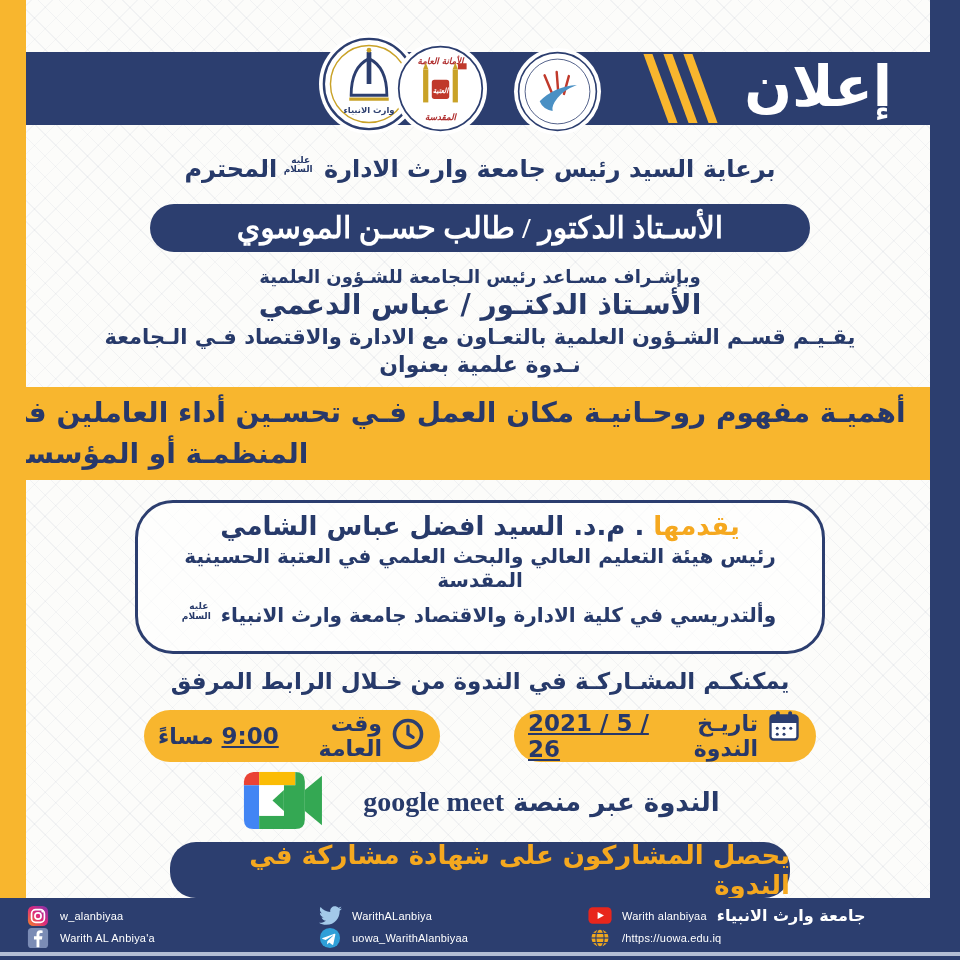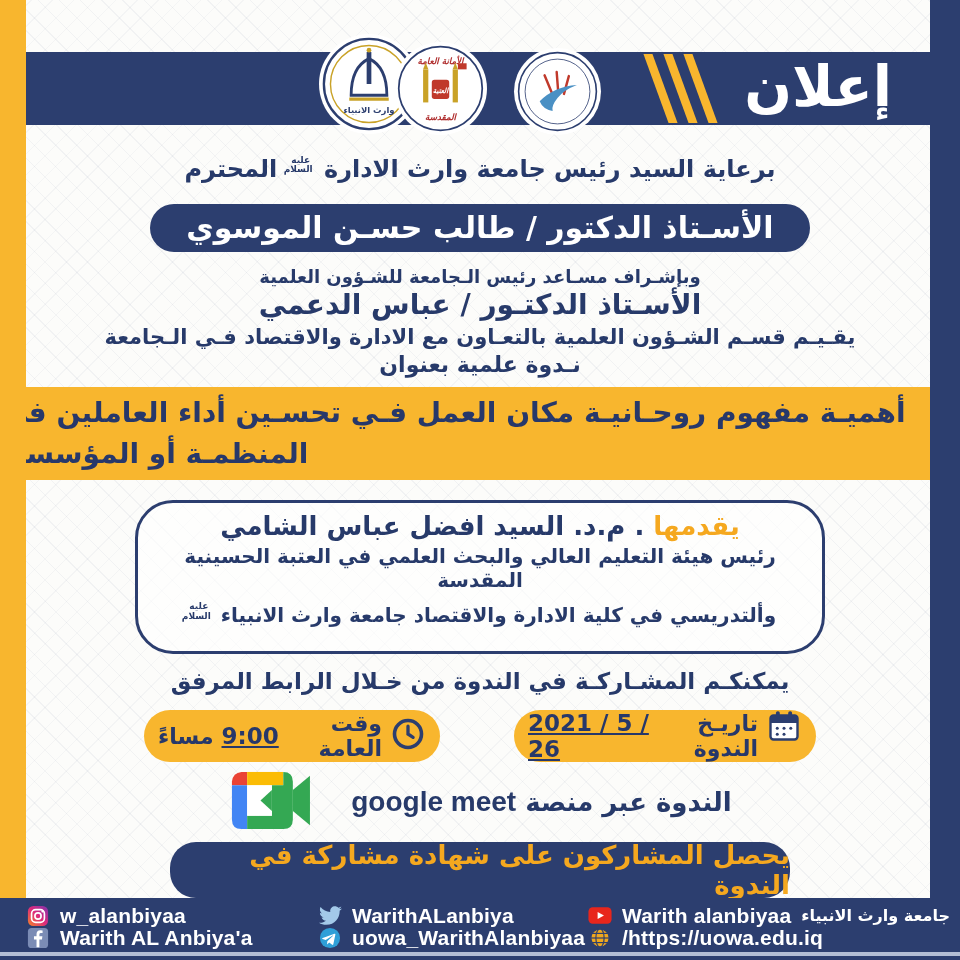--- a/index.html
+++ b/index.html
@@ -24,21 +24,21 @@
   .logo{position:absolute;border-radius:50%;background:#fff;box-shadow:0 0 0 3px #ffffff;}
   .logo svg{display:block;width:100%;height:100%;}
   .logo-1{left:322px;top:37px;width:94px;height:94px;}
   .logo-2{left:397px;top:45px;width:87px;height:87px;font-style:italic;}
   .logo-3{left:517px;top:51px;width:81px;height:81px;}
 
   .flow{position:absolute;left:0;right:0;top:125px;bottom:62px;display:flex;flex-direction:column;align-items:center;padding-top:24px;z-index:3;}
   .patronage{font-size:24px;font-weight:700;}
   .salam{display:inline-block;font-size:9px;line-height:1.05;max-width:24px;vertical-align:middle;transform:translateY(-5px);font-weight:700;text-align:center;margin:12px 3px;}
   .president-pill{margin-top:12px;width:660px;height:58px;border-radius:30px;background:#2c3e6f;
-    color:#fff;font-size:30px;font-weight:700;display:flex;align-items:center;justify-content:center;}
+    color:#fff;font-size:30px;font-weight:700;display:flex;align-items:center;justify-content:center;font-family:Liberation Serif, serif;}
   .sup1{margin-top:14px;font-size:18px;font-weight:700;}
   .sup2{margin-top:1px;font-size:28px;font-weight:700;}
   .sup3{margin-top:4px;font-size:21px;font-weight:700;}
   .sup4{margin-top:3px;font-size:22px;font-weight:700;}
   .banner{margin-top:10px;align-self:stretch;margin-left:0;height:114px;background:#f8b62e;
     display:flex;flex-direction:column;align-items:flex-end;justify-content:center;gap:8px;
     font-size:28px;font-weight:700;color:#27386a;}
   .presenter-box{margin-top:20px;width:690px;border:3px solid #2c3e6f;border-radius:38px;padding:8px 16px 13px;text-align:center;background:rgba(255,255,255,0.6);}
   .p-line1{font-size:26px;font-weight:700;}
   .p-label{color:#f5a81f;}
@@ -47,34 +47,34 @@
   .schedule{margin-top:16px;width:672px;display:flex;justify-content:space-between;align-items:center;}
   .pill{background:#f8b62e;height:52px;border-radius:26px;display:flex;align-items:center;gap:8px;
     font-size:22px;font-weight:700;color:#27386a;padding:0 14px;}
   .pill .num{direction:ltr;unicode-bidi:isolate;font-size:23px;text-decoration:underline;}
   .date-pill{width:302px;}
   .time-pill{width:296px;}
   .cal-icon{margin-top:-16px;flex:0 0 auto;}
   .clock-icon{flex:0 0 auto;}
   .meet-row{margin-top:10px;display:flex;align-items:center;gap:18px;height:60px;}
   .meet-text{font-size:26px;font-weight:700;}
-  .meet-latin{direction:ltr;unicode-bidi:isolate;font-size:28px;font-weight:700;font-family:Liberation Sans, sans-serif;margin-left:21px;text-align:right;}
+  .meet-latin{direction:ltr;unicode-bidi:isolate;font-size:28px;font-weight:700;font-family:Liberation Serif, serif;margin-left:21px;text-align:right;}
   .cert-pill{margin-top:10px;width:620px;height:56px;border-radius:26px;background:#2c3e6f;
     display:flex;align-items:center;justify-content:center;color:#f5a81f;font-size:26px;font-weight:700;}
 
   .footer{position:absolute;left:0;right:0;bottom:0;height:62px;background:#2c3e6f;z-index:7;
     direction:ltr;display:flex;padding:7px 8px 12px 26px;color:#fff;
     font-family:"Liberation Sans","DejaVu Sans",sans-serif;}
   .footer::after{content:"";position:absolute;left:0;right:0;bottom:4px;height:4px;background:#b3bdd4;}
   .fcol{display:flex;flex-direction:column;justify-content:space-between;}
   .fcol1{width:292px;}
   .fcol2{width:270px;}
   .fcol3{flex:1;}
   .fitem{display:flex;align-items:center;gap:10px;height:21px;}
-  .ftext{font-size:21px;font-weight:700;letter-spacing:0.2px;white-space:nowrap;}
+  .ftext{font-size:11px;font-weight:400;letter-spacing:0.2px;white-space:nowrap;}
   .ftext-ar{font-size:16px;font-weight:700;font-family:"DejaVu Sans",sans-serif;}
   .ficon{display:flex;align-items:center;justify-content:center;width:24px;height:24px;flex:0 0 auto;}
 </style>
 </head>
 <body>
 
 <div class="poster">
 
   <div class="gold-strip"></div>
   <div class="navy-strip"></div>

